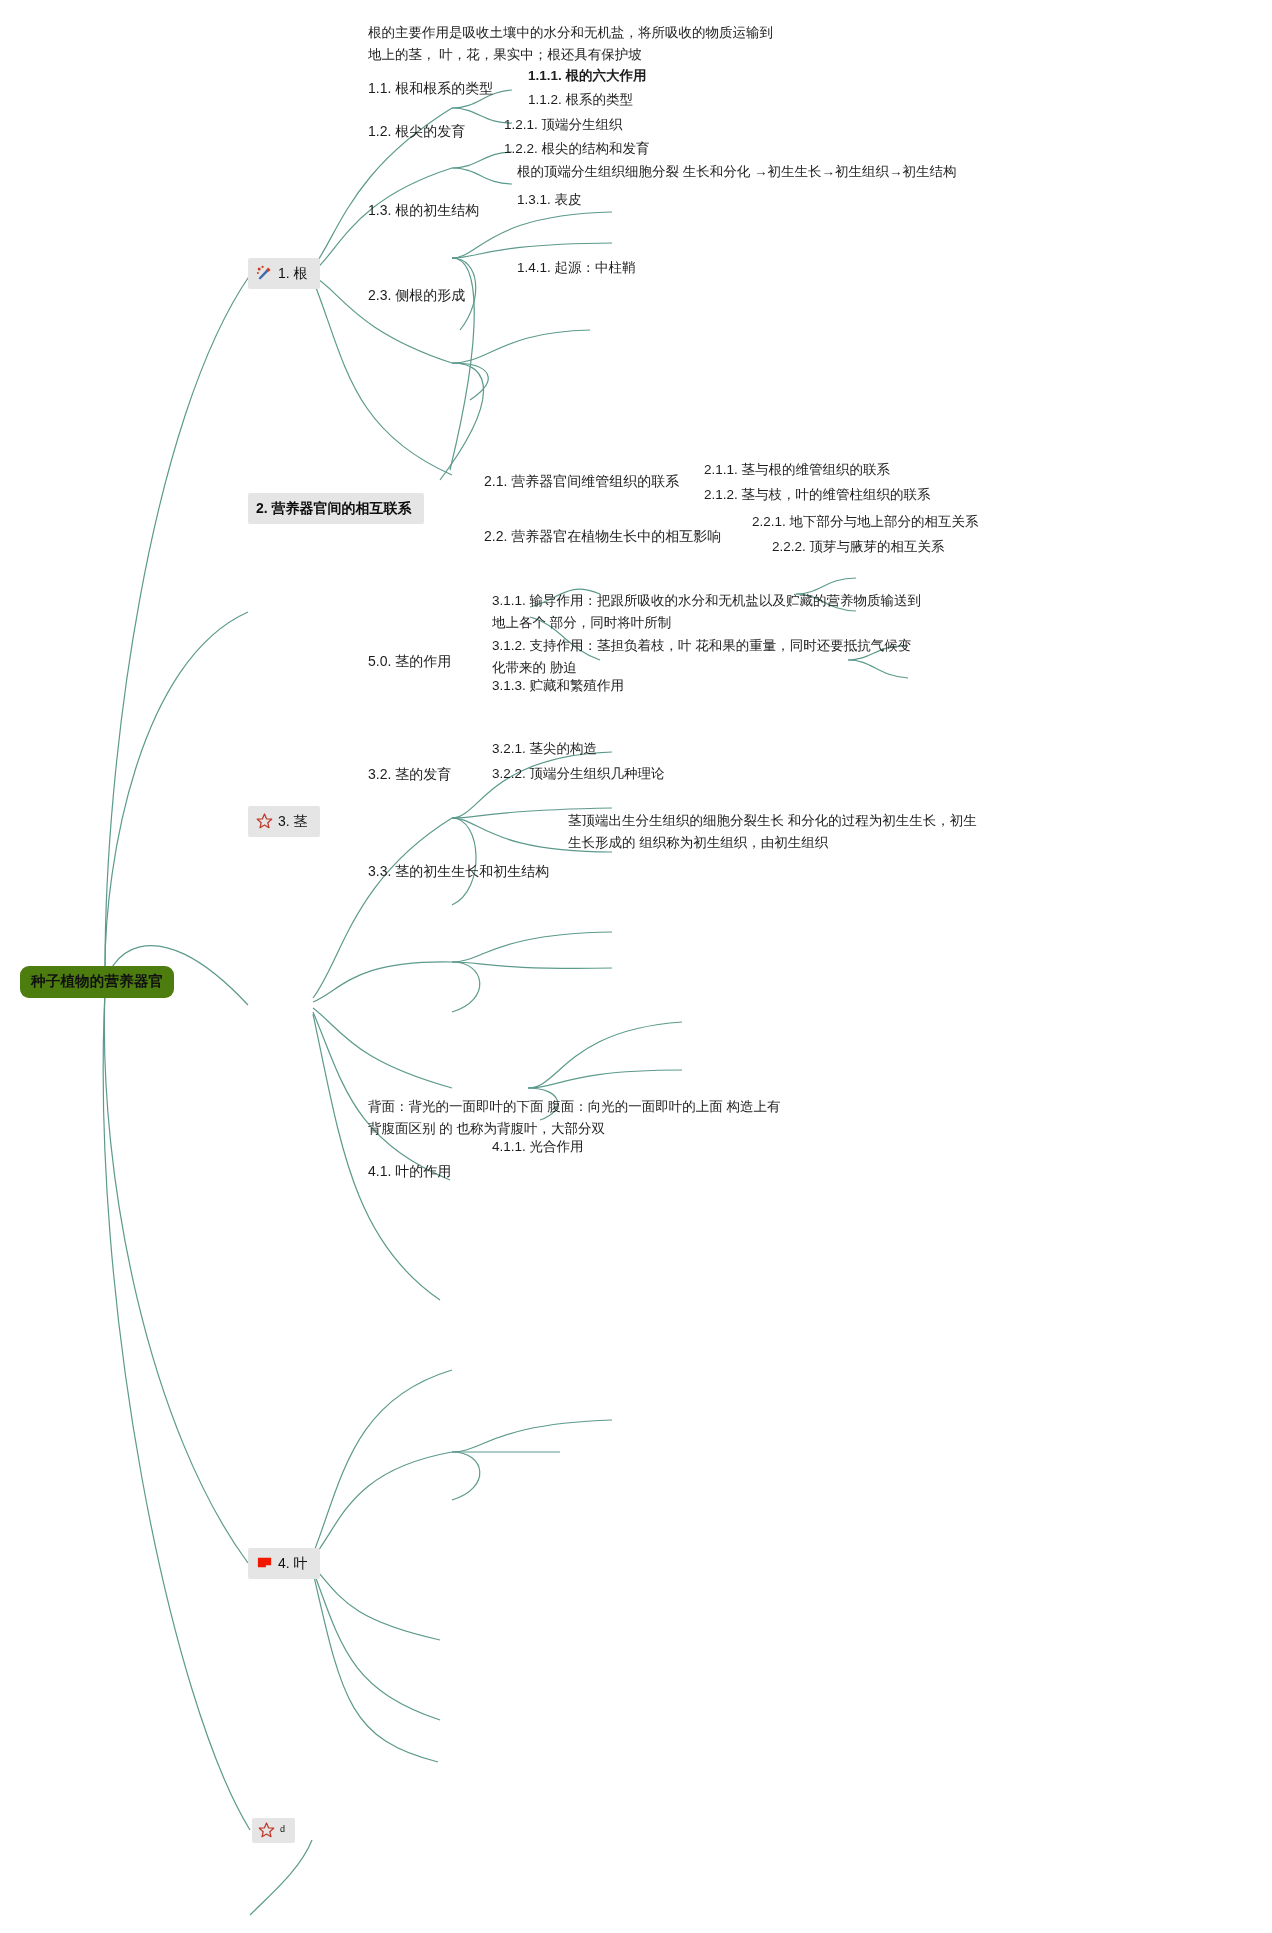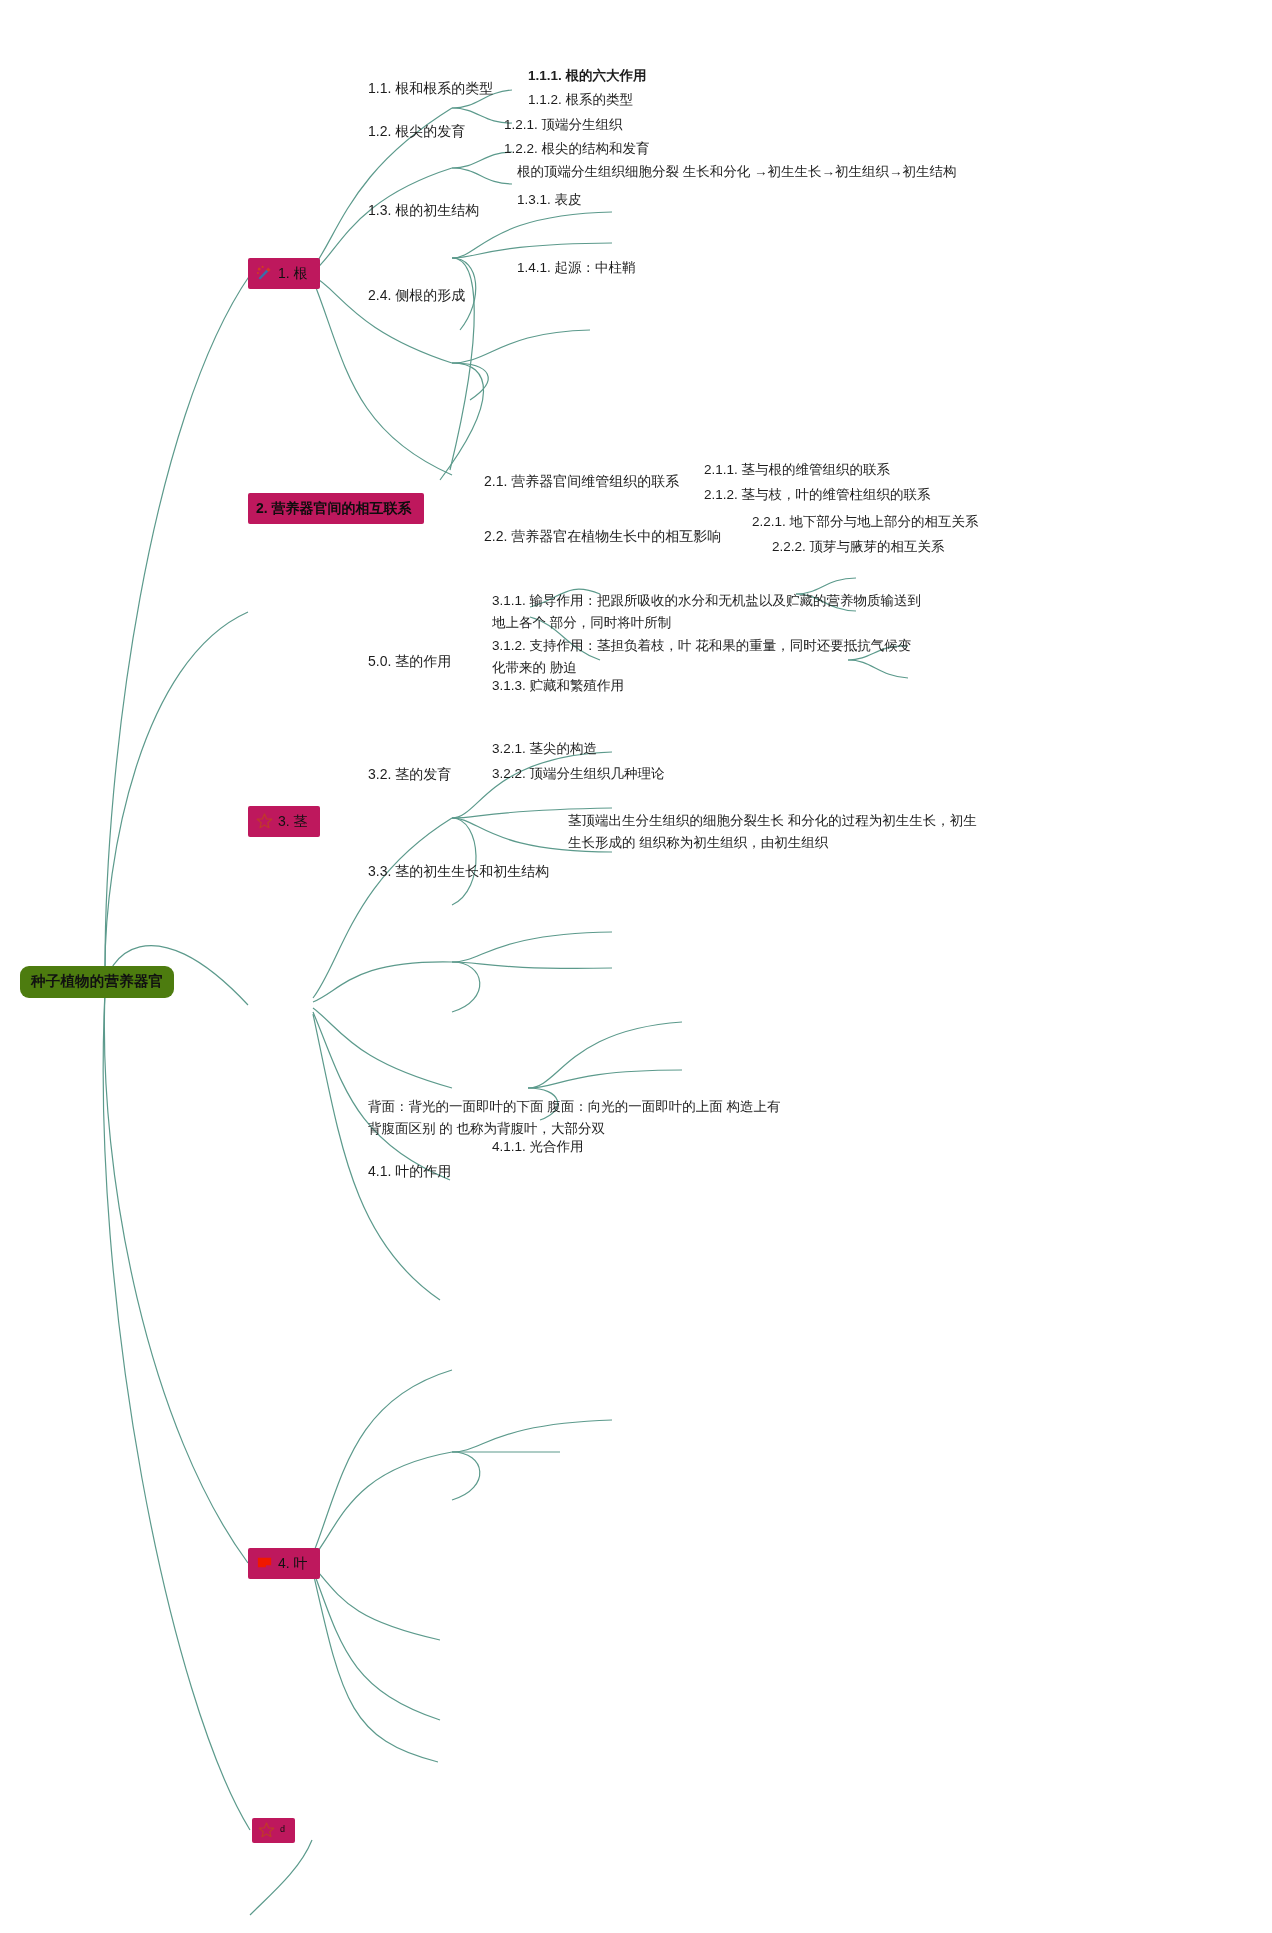--- a/index.html
+++ b/index.html
@@ -39,21 +39,21 @@
     border-radius: 9px;
     color: #111111;
     font-weight: bold;
     font-size: 14.5px;
     padding: 5px 11px 6px 11px;
     letter-spacing: 0.2px;
   }
 
   
   .l1-node {
-    background: #be185d;
+    background: #e5e5e5;
     color: #111111;
     font-size: 14px;
     padding: 5px 12px 6px 8px;
     display: flex;
     align-items: center;
     gap: 5px;
     border-radius: 2px;
   }
   .l1-node .l1-label { font-size: 14px; }
   .l1-node.wide .l1-label { font-weight: bold; color:#0d0d0d; }
@@ -171,34 +171,36 @@
         <path d="M2.5 13.2 L10.6 4.4 L12.6 6.3 L4.3 14.5 Z" fill="#3b6ea8"></path>
         <path d="M10.2 4.8 L12.2 2.6 L14.6 5.0 L12.4 6.8 Z" fill="#d23b22"></path>
         <circle cx="3.2" cy="4.0" r="1.5" fill="#d23b22"></circle>
         <circle cx="6.6" cy="1.9" r="1.1" fill="#d23b22"></circle>
         <circle cx="1.9" cy="8.0" r="1.0" fill="#d23b22"></circle>
       </svg>
     </span>
     <span class="l1-label">1. 根</span>
   </div>
 
+  <div class="txt wrap" style="left:368px; top:22px; width:412px;">根的主要作用是吸收土壤中的水分和无机盐，将所吸收的物质运输到地上的茎，
+叶，花，果实中；根还具有保护坡</div>
 
   <div class="txt l2" style="left:368px; top:77px;">1.1. 根和根系的类型</div>
   <div class="txt l3" style="left:528px; top:65px;font-weight:bold;">1.1.1. 根的六大作用</div>
   <div class="txt l3" style="left:528px; top:89px;">1.1.2. 根系的类型</div>
 
   <div class="txt l2" style="left:368px; top:120px;">1.2. 根尖的发育</div>
   <div class="txt l3" style="left:504px; top:114px;">1.2.1. 顶端分生组织</div>
   <div class="txt l3" style="left:504px; top:138px;">1.2.2. 根尖的结构和发育</div>
 
   <div class="txt l2" style="left:368px; top:199px;">1.3. 根的初生结构</div>
   <div class="txt l3" style="left:517px; top:161px;">根的顶端分生组织细胞分裂 生长和分化 →初生生长→初生组织→初生结构</div>
   <div class="txt l3" style="left:517px; top:189px;">1.3.1. 表皮</div>
 
-  <div class="txt l2" style="left:368px; top:284px;">2.4. 侧根的形成</div>
+  <div class="txt l2" style="left:368px; top:284px;">2.3. 侧根的形成</div>
   <div class="txt l3" style="left:517px; top:257px;">1.4.1. 起源：中柱鞘</div>
 
   <div class="node l1-node wide" style="left:248px; top:493px;">
     <span class="l1-label">2. 营养器官间的相互联系</span>
   </div>
 
   <div class="txt l2" style="left:484px; top:470px;">2.1. 营养器官间维管组织的联系</div>
   <div class="txt l3" style="left:704px; top:459px;">2.1.1. 茎与根的维管组织的联系</div>
   <div class="txt l3" style="left:704px; top:484px;">2.1.2. 茎与枝，叶的维管柱组织的联系</div>
 

